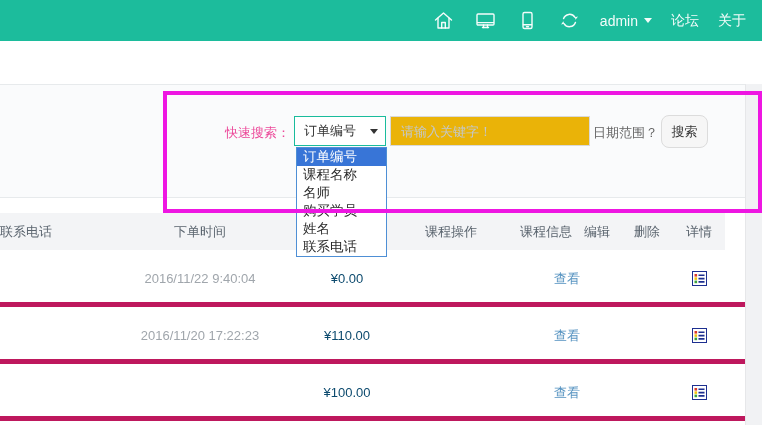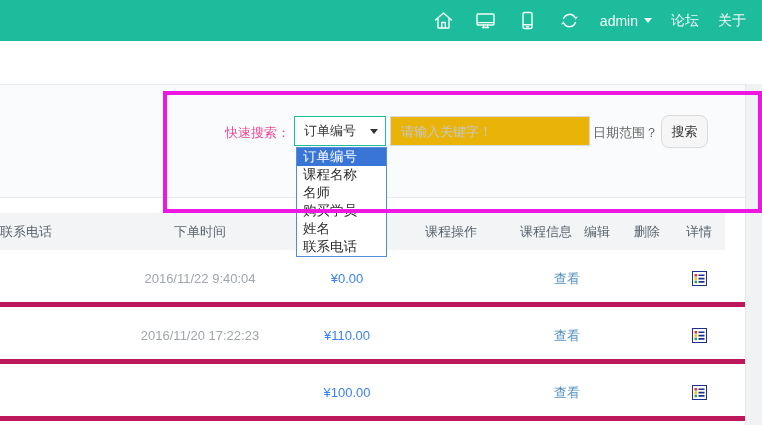--- a/index.html
+++ b/index.html
@@ -90,21 +90,21 @@
   .th-edit   { left:572px; width:50px; }
   .th-del    { left:622px; width:50px; }
   .th-detail { left:674px; width:50px; }
 
   .trow { position:absolute; left:0; width:745px; height:57px;
           border-bottom:5px solid #be185d; background:#fff; }
   .trow-0 { top:250px; } .trow-1 { top:307px; } .trow-2 { top:364px; }
   .td { position:absolute; top:0; height:57px; line-height:57px; text-align:center;
         white-space:nowrap; }
   .td-time   { left:120px; width:160px; color:#a0a6ac; font-size:13px; }
-  .td-amount { left:277px; width:140px; color:#3b82f6; font-size:13px; }
+  .td-amount { left:277px; width:140px; color:#0c4a6e; font-size:13px; }
   .td-view   { left:527px; width:80px; }
   .td-view span { color:#5693c1; cursor:pointer; font-size:13px; }
   .td-detail { left:674px; width:50px; display:flex; align-items:center; justify-content:center; }
   .detail-btn { width:15px; height:15px; display:block; cursor:pointer; margin-top:-1px; }
 
   
   .annotation-rect {
     position:absolute; left:163px; top:91px; width:599px; height:122px;
     border:4px solid #ee16e2; z-index:10; pointer-events:none;
   }

